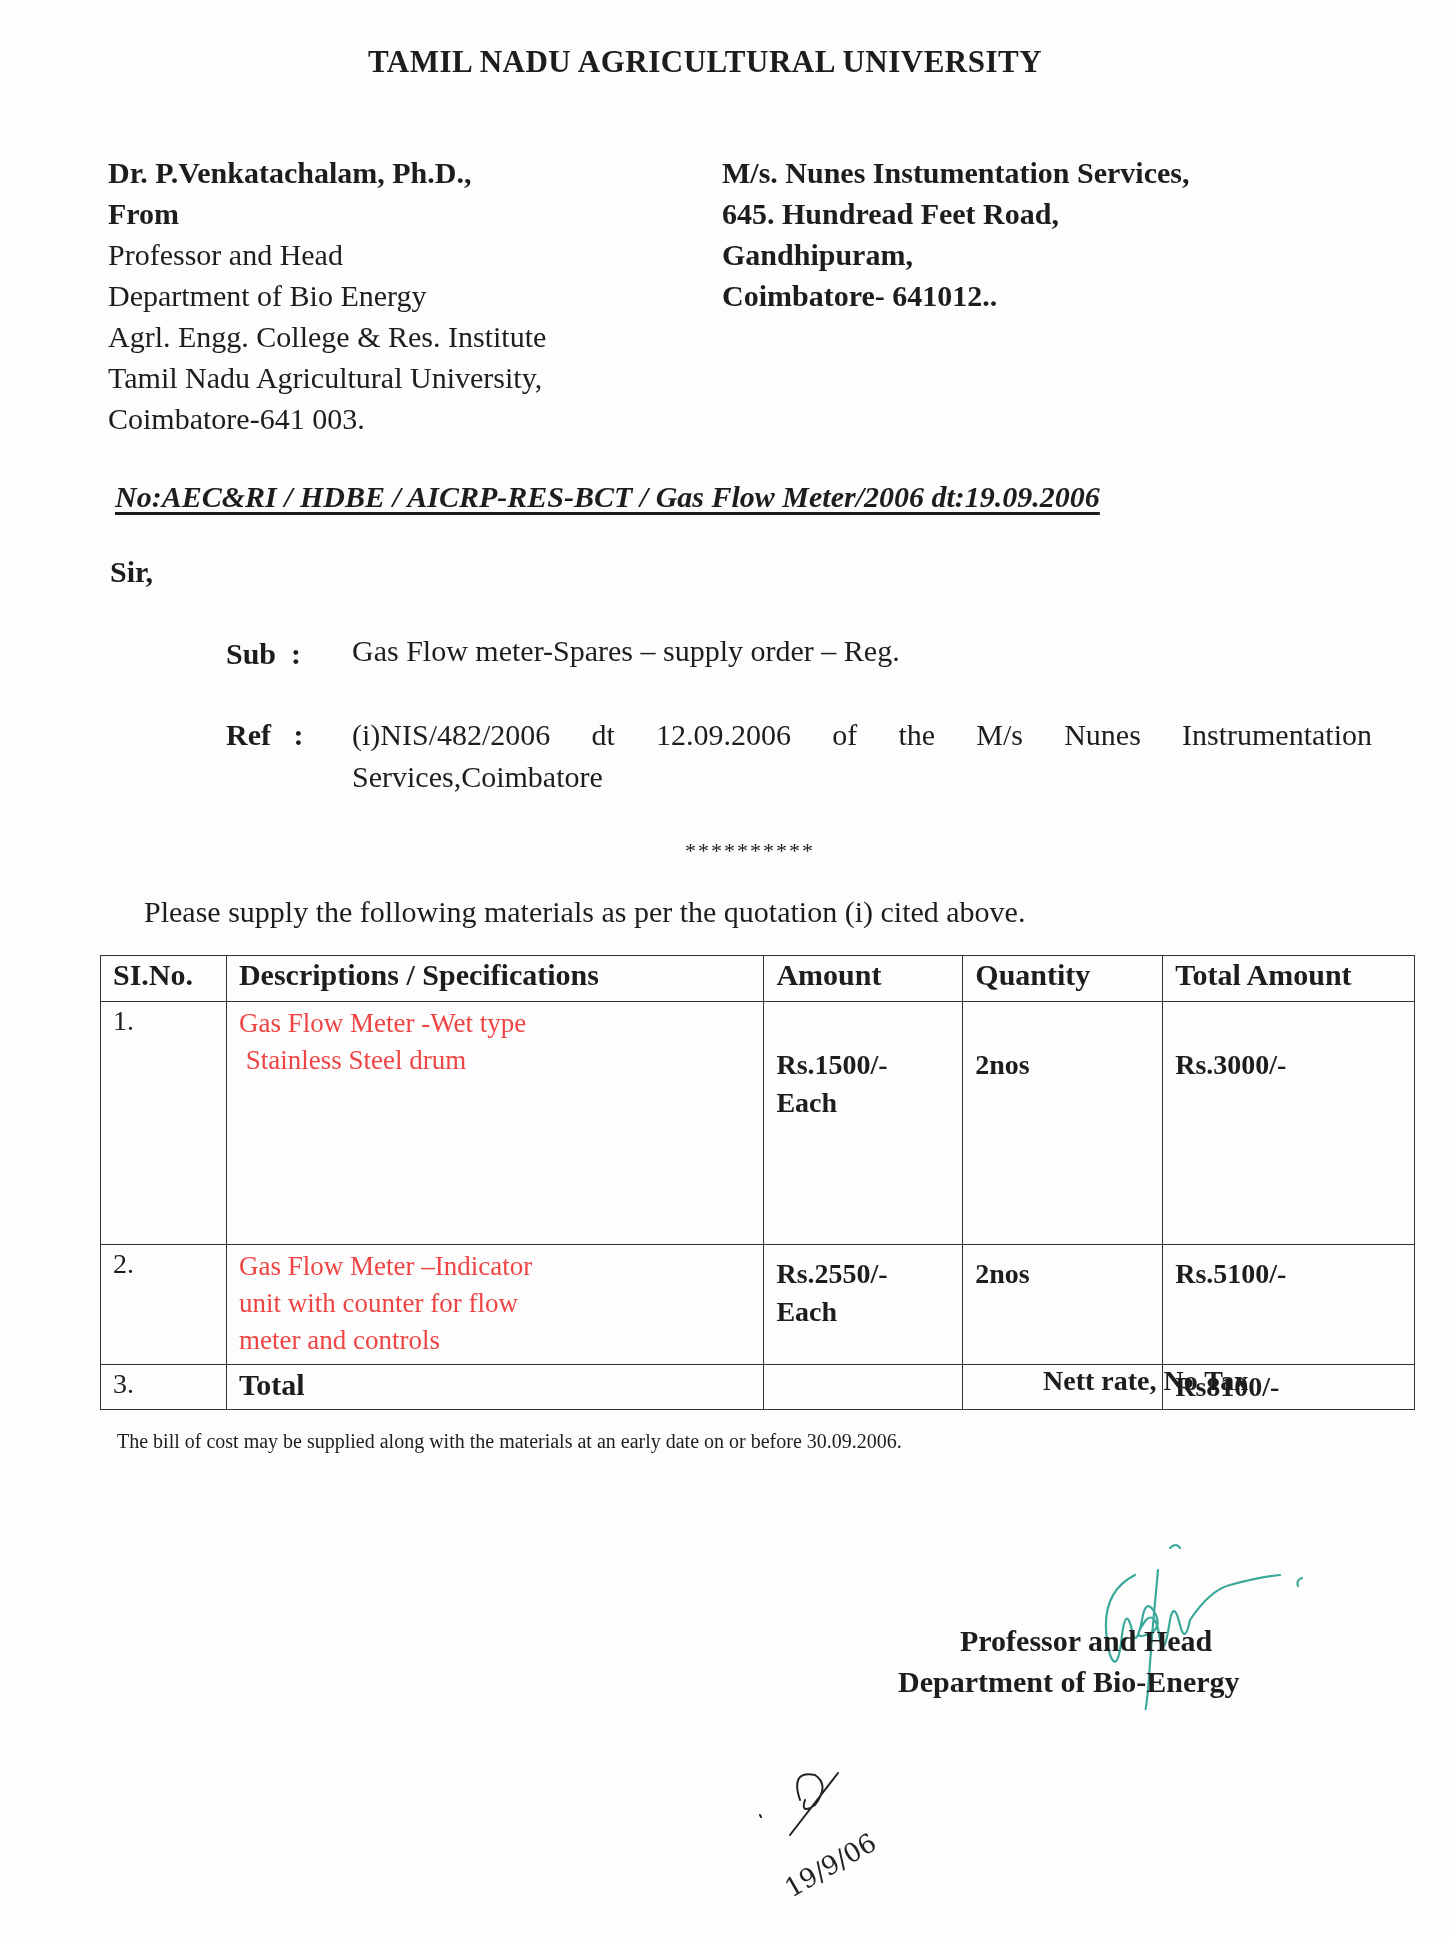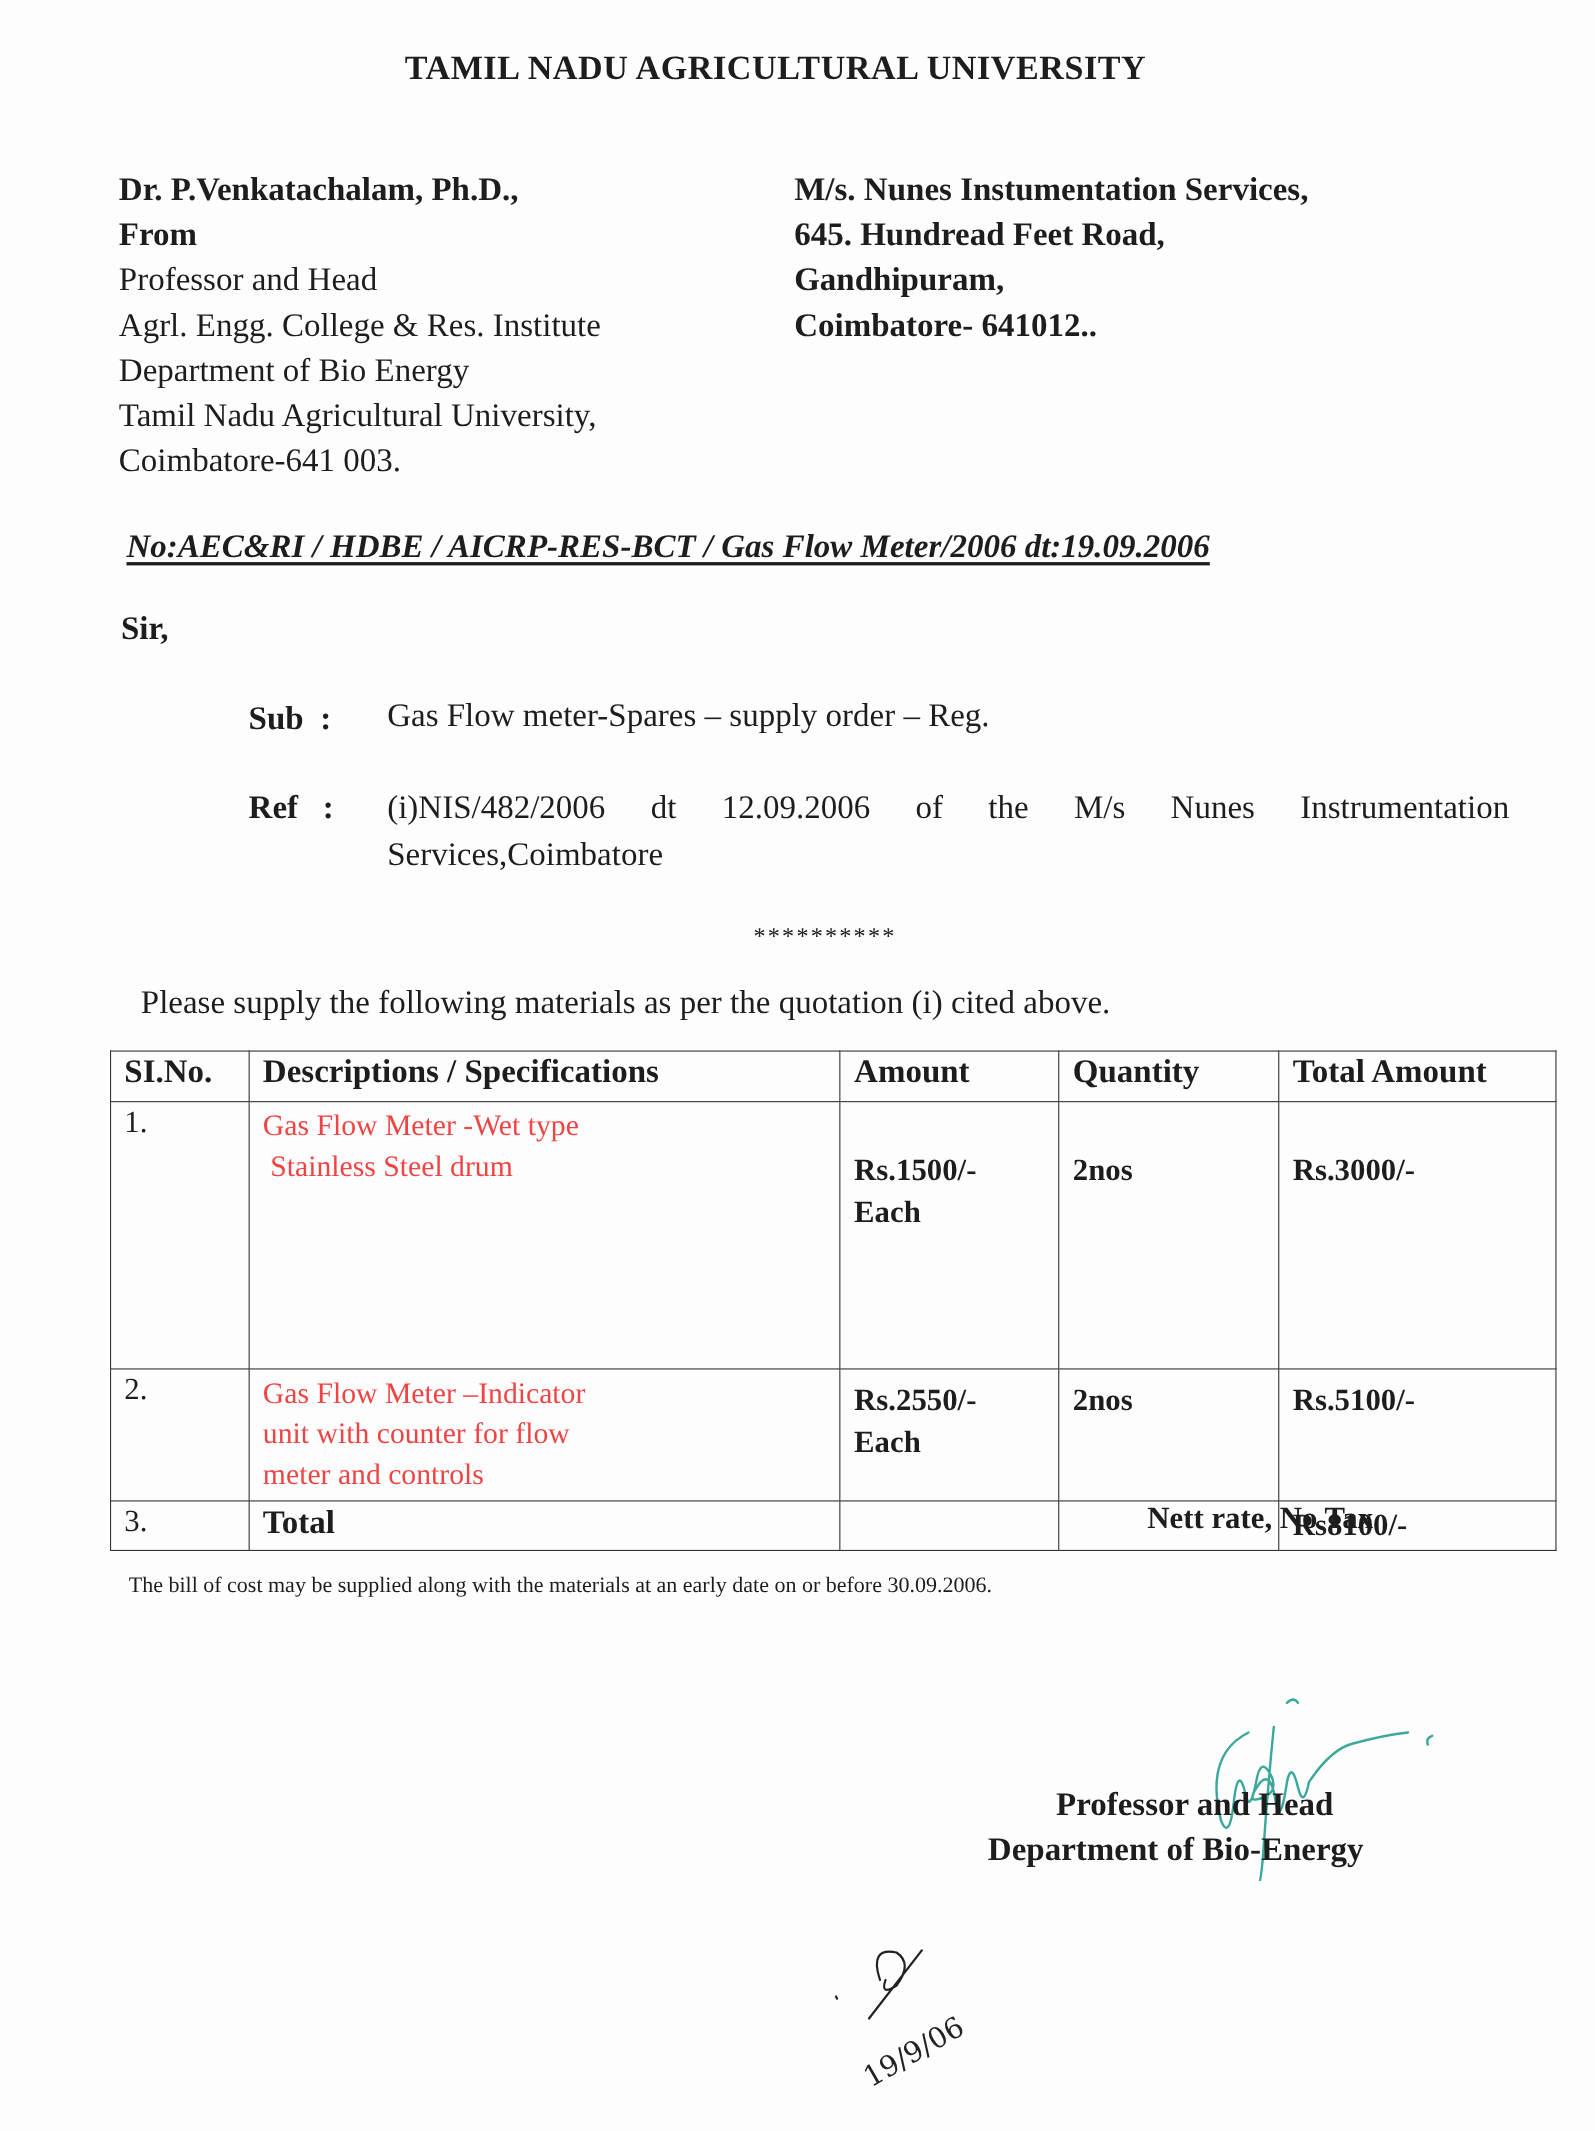--- a/index.html
+++ b/index.html
@@ -14,21 +14,21 @@
   .to-block { top: 152px; left: 722px; font-size: 30px; line-height: 41px; }
   .b { font-weight: bold; }
   .ref-no { top: 480px; left: 115px; font-size: 30px; font-weight: bold; font-style: italic; text-decoration: underline; text-underline-offset: 5px; }
   .sir { top: 555px; left: 110px; font-size: 30px; font-weight: bold; }
   .row-lbl { font-size: 30px; font-weight: bold; text-align: center; }
   .sub-lbl { top: 637px; left: 226px; }
   .sub-val { top: 634px; left: 352px; font-size: 30px; }
   .ref-lbl { top: 718px; left: 226px; }
   .ref-val { top: 714px; left: 352px; width: 1020px; font-size: 30px; line-height: 42px; text-align: justify; text-align-last: left; }
   .stars { top: 838px; left: 0; width: 1410px; text-align: center; font-size: 22px; letter-spacing: 2px; padding-left: 90px; box-sizing: border-box; }
-  .intro { top: 895px; left: 128px; font-size: 30px; }
+  .intro { top: 895px; left: 144px; font-size: 30px; }
   table.items { position: absolute; top: 955px; left: 100px; width: 1315px; border-collapse: collapse; font-size: 28px; }
   table.items td, table.items th { border: 1.5px solid #333; vertical-align: top; text-align: left; padding: 3px 12px; }
   table.items th { font-weight: bold; font-size: 30px; height: 40px; padding-top: 2px; }
   .desc { font-size: 27px; line-height: 37px; color: #ef4444; }
   .amt { font-weight: bold; line-height: 38px; }
   .r1 td { height: 195px; }
   .r2 td { height: 106px; }
   .r3 td { height: 38px; }
   .nett { top: 1365px; left: 1043px; font-size: 28px; font-weight: bold; }
   .bill { top: 1420px; left: 117px; width: 1200px; font-size: 20px; line-height: 42px; text-align: justify; text-align-last: left; }
@@ -38,22 +38,22 @@
 </style>
 </head>
 <body>
 
 <div class="abs title">TAMIL NADU AGRICULTURAL UNIVERSITY</div>
 
 <div class="abs from-block">
   <div class="b">Dr. P.Venkatachalam, Ph.D.,</div>
   <div class="b">From</div>
   <div>Professor and Head</div>
+  <div>Department of Bio Energy</div>
   <div>Agrl. Engg. College &amp; Res. Institute</div>
-  <div>Department of Bio Energy</div>
   <div>Tamil Nadu Agricultural University,</div>
   <div>Coimbatore-641 003.</div>
 </div>
 
 <div class="abs to-block b">
   <div>M/s. Nunes Instumentation Services,</div>
   <div>645. Hundread Feet Road,</div>
   <div>Gandhipuram,</div>
   <div>Coimbatore- 641012..</div>
 </div>

